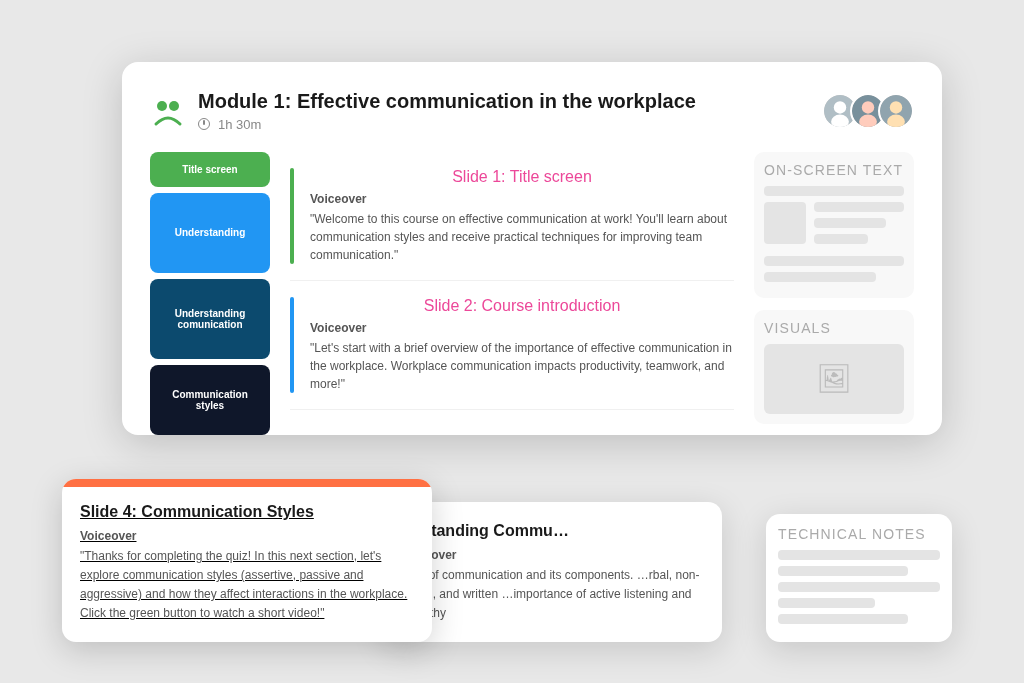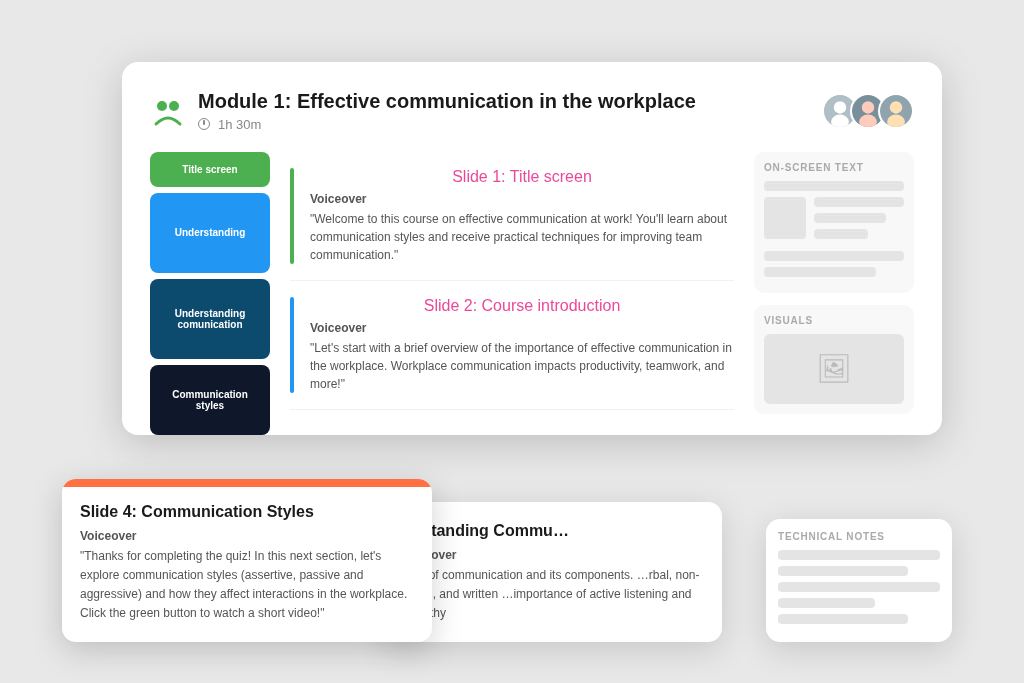--- a/index.html
+++ b/index.html
@@ -181,22 +181,22 @@
       gap: 12px;
     }
 
     .panel-section {
       background: #f8f8f8;
       border-radius: 10px;
       padding: 10px;
     }
 
     .panel-label {
-      font-size: 10px;
-      font-weight: 700;
+      font-size: 14px;
+      font-weight: 400;
       color: #aaa;
       letter-spacing: 0.08em;
       margin-bottom: 8px;
       text-transform: uppercase;
     }
 
     .panel-placeholder {
       background: #e4e4e4;
       border-radius: 4px;
       height: 10px;
@@ -225,20 +225,21 @@
     .tooltip-card {
       position: absolute;
       bottom: 0px;
       left: 0px;
       width: 370px;
       background: #fff;
       border-radius: 14px;
       box-shadow: 0 8px 32px rgba(0,0,0,0.18);
       overflow: hidden;
       z-index: 10;
+      text-decoration: underline;
     }
 
     .tooltip-accent {
       height: 8px;
       background: #ff7043;
       width: 100%;
     }
 
     .tooltip-body {
       padding: 16px 18px 18px;

